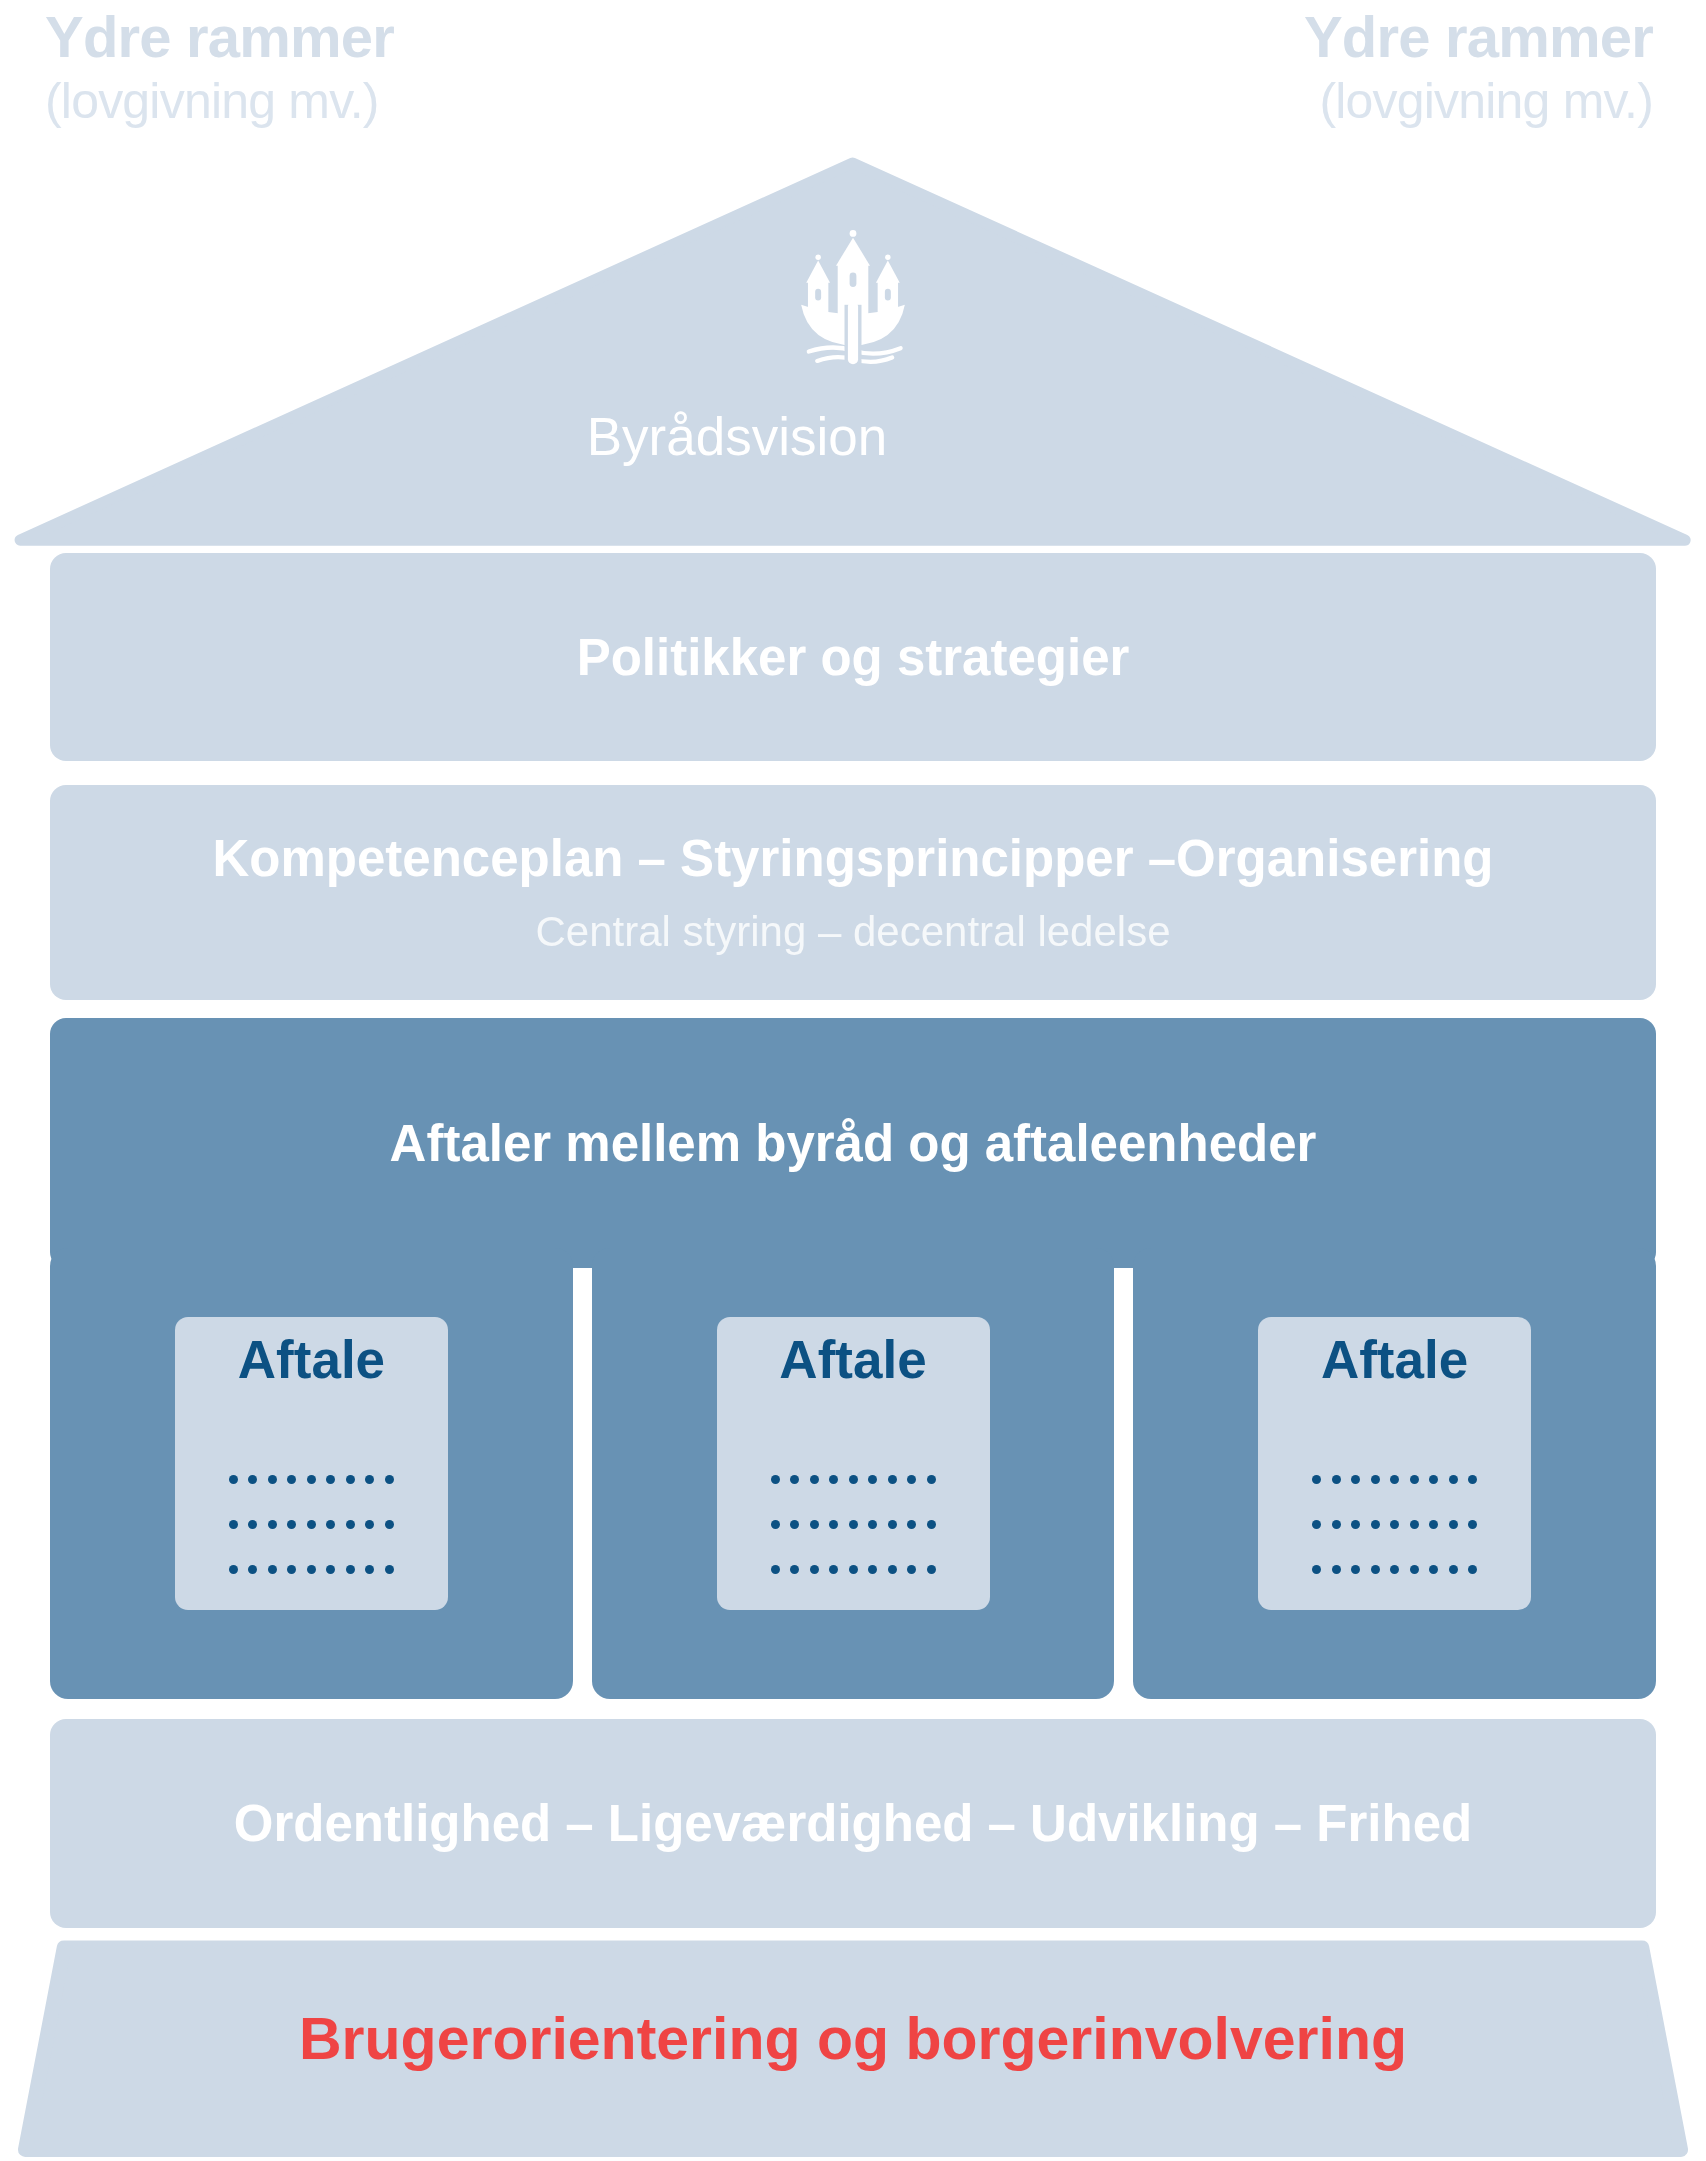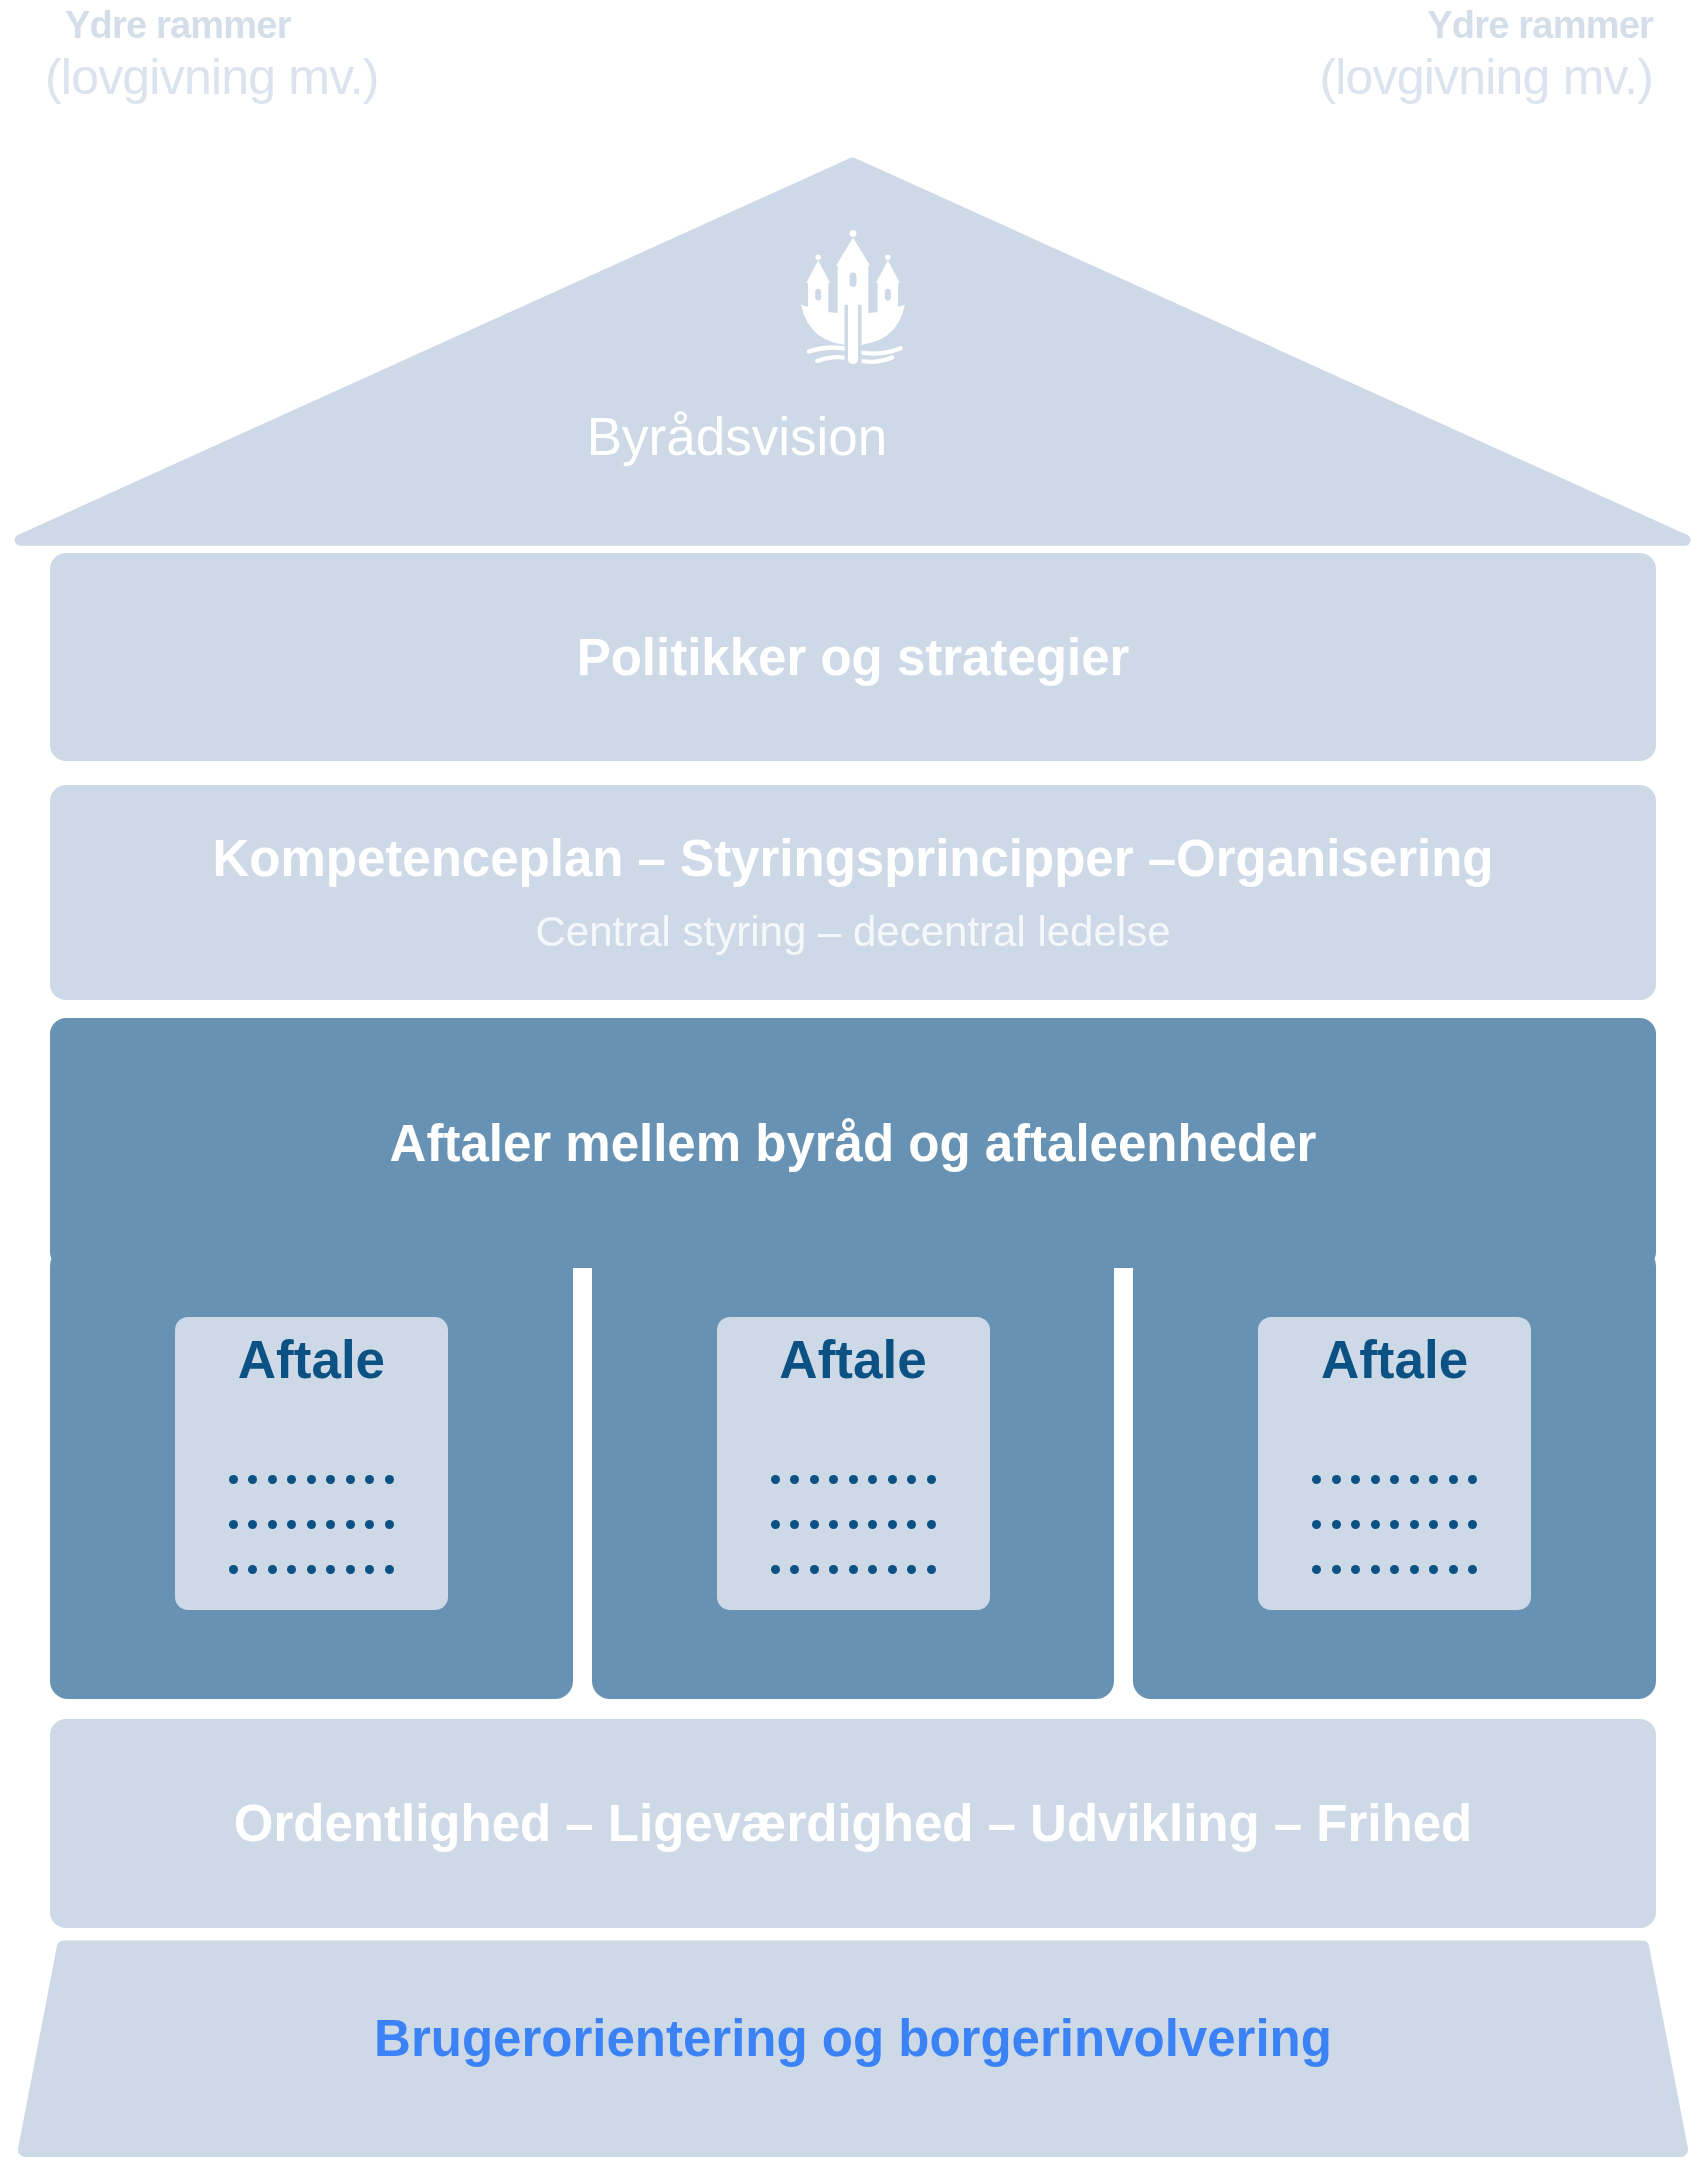--- a/index.html
+++ b/index.html
@@ -15,21 +15,21 @@
   .canvas{
     position:relative;
     width:1706px;height:2161px;
     background:#ffffff;
     overflow:hidden;
   }
   
   .outer-label{position:absolute;top:3.2px;line-height:1.18;}
   .outer-label.left{left:45px;text-align:left;}
   .outer-label.right{right:53px;text-align:right;}
-  .ol-title{font-size:38px;font-weight:700;color:var(--faint);letter-spacing:-0.8px;margin-left:20px;}
+  .ol-title{font-size:58px;font-weight:700;color:var(--faint);letter-spacing:-0.8px;}
   .ol-sub{font-size:50px;font-weight:400;color:var(--faint2);letter-spacing:-0.8px;}
   
   .roof-svg{position:absolute;left:0;top:150px;width:1706px;height:400px;display:block;}
   .roof-poly{fill:var(--light);stroke:var(--light);stroke-width:14px;stroke-linejoin:round;}
   .logo-svg{position:absolute;left:798px;top:230px;width:110px;height:136px;display:block;}
   .roof-title{
     position:absolute;left:0;top:406px;width:1474px;
     text-align:center;font-size:53px;font-weight:500;color:#ffffff;
   }
   
@@ -64,21 +64,21 @@
   .card-title{margin-top:16px;font-size:53px;font-weight:700;color:var(--navy);line-height:1;}
   .dots{margin-top:61px;display:flex;flex-direction:column;gap:36px;align-items:center;}
   .dots-row{display:flex;gap:10.5px;}
   .dot{width:9px;height:9px;border-radius:50%;background:var(--navy);}
   
   .base-svg{position:absolute;left:0;top:1938px;width:1706px;height:223px;display:block;}
   .base-poly{fill:var(--light);stroke:var(--light);stroke-width:18px;stroke-linejoin:round;}
   .base-label{
     position:absolute;left:0;top:1938px;width:1706px;height:223px;
     display:flex;align-items:center;justify-content:center;
-    font-size:51px;font-weight:700;color:#3b82f6;
+    font-size:59px;font-weight:700;color:#ef4444;
     transform:translateY(-11.3px);
   }
 </style>
 </head>
 <body>
 
 <div class="canvas">
 
   <div class="outer-label left">
     <div class="ol-title">Ydre rammer</div>

